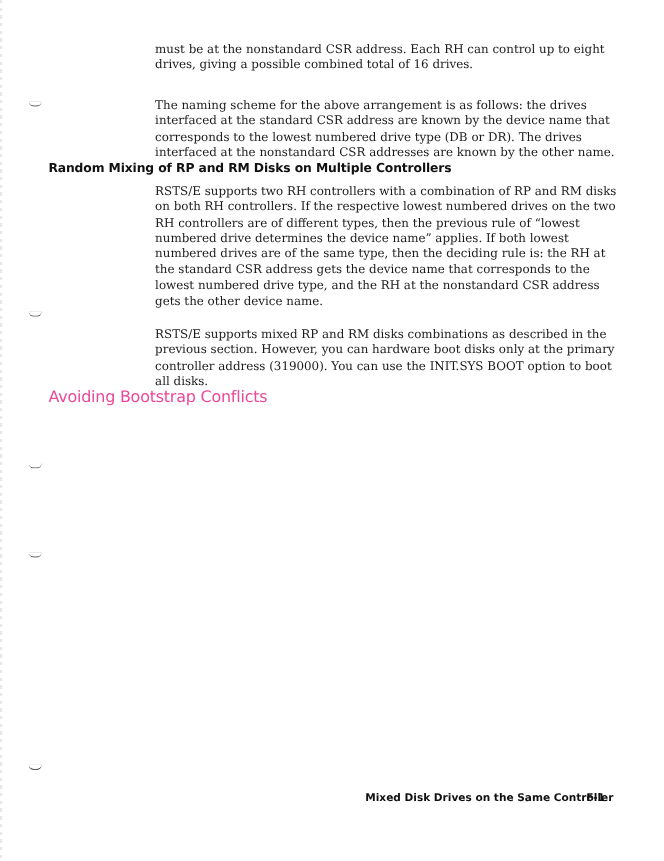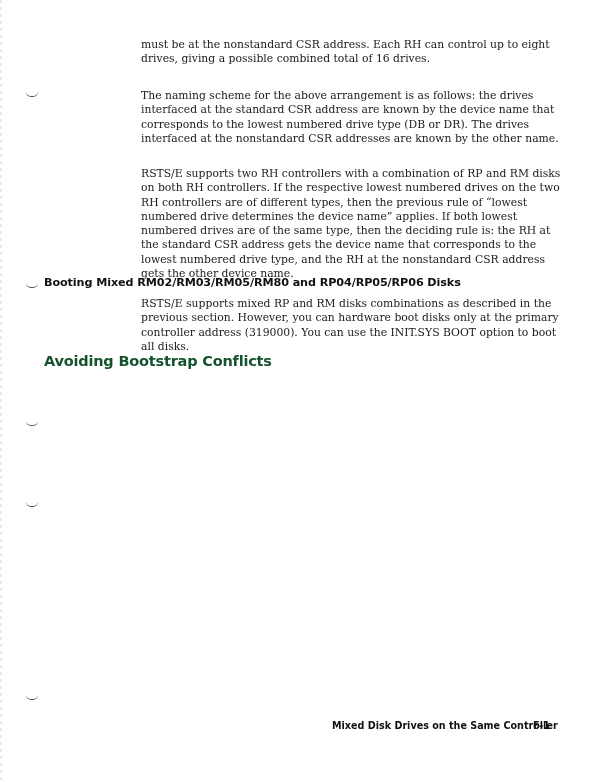--- a/index.html
+++ b/index.html
@@ -2,41 +2,41 @@
 <html><head>
 <meta charset="utf-8">
 <style>
   html, body { margin: 0; padding: 0; background: #ffffff; }
   body { width: 604px; height: 783px; position: relative; overflow: hidden; }
   .page { position: absolute; left: 0; top: 0; width: 604px; height: 783px; background: #fff; }
   .edge { position: absolute; left: 0; top: 0; width: 2px; height: 783px; background: repeating-linear-gradient(to bottom, #e8e8e8 0 3px, #ffffff 3px 7px); }
   .mark { position: absolute; left: 26px; width: 12px; height: 4px; border-bottom: 1px solid #555; border-radius: 0 0 8px 8px; }
   .body-text { position: absolute; left: 141px; width: 420px; font-family: "DejaVu Serif", serif; font-size: 10.8px; line-height: 14.3px; color: #1a1a1a; margin: 0; }
   .h2 { position: absolute; left: 44px; font-family: "DejaVu Sans", sans-serif; font-weight: bold; font-size: 11.2px; color: #111; margin: 0; letter-spacing: -0.1px; }
-  .h1 { position: absolute; left: 44px; font-family: "DejaVu Sans", sans-serif; font-weight: bold; font-size: 14.5px; color: #14532d; margin: 0; letter-spacing: -0.2px; }
+  .h1 { position: absolute; left: 44px; font-family: "DejaVu Sans", sans-serif; font-weight: normal; font-size: 14.5px; color: #ec4899; margin: 0; letter-spacing: -0.2px; }
   .footer-title { position: absolute; left: 332px; top: 720px; font-family: "DejaVu Sans", sans-serif; font-weight: bold; font-size: 9.6px; color: #111; }
   .footer-page { position: absolute; left: 533px; top: 720px; font-family: "DejaVu Sans", sans-serif; font-weight: bold; font-size: 9.6px; color: #111; }
 </style>
 </head>
 <body>
 
 <div class="page">
   <div class="edge"></div>
 
   <div class="mark" style="top:92px"></div>
   <div class="mark" style="top:283px"></div>
   <div class="mark" style="top:421px"></div>
   <div class="mark" style="top:502px"></div>
   <div class="mark" style="top:695px"></div>
 
   <p class="body-text" style="top:38px">must be at the nonstandard CSR address. Each RH can control up to eight drives, giving a possible combined total of 16 drives.</p>
   <p class="body-text" style="top:89px">The naming scheme for the above arrangement is as follows: the drives interfaced at the standard CSR address are known by the device name that corresponds to the lowest numbered drive type (DB or DR). The drives interfaced at the nonstandard CSR addresses are known by the other name.</p>
 
+  <h2 class="h2" style="top:146px">Random Mixing of RP and RM Disks on Multiple Controllers</h2>
   <p class="body-text" style="top:167px">RSTS/E supports two RH controllers with a combination of RP and RM disks on both RH controllers. If the respective lowest numbered drives on the two RH controllers are of different types, then the previous rule of “lowest numbered drive determines the device name” applies. If both lowest numbered drives are of the same type, then the deciding rule is: the RH at the standard CSR address gets the device name that corresponds to the lowest numbered drive type, and the RH at the nonstandard CSR address gets the other device name.</p>
 
-  <h2 class="h2" style="top:276px">Booting Mixed RM02/RM03/RM05/RM80 and RP04/RP05/RP06 Disks</h2>
   <p class="body-text" style="top:297px">RSTS/E supports mixed RP and RM disks combinations as described in the previous section. However, you can hardware boot disks only at the primary controller address (319000). You can use the INIT.SYS BOOT option to boot all disks.</p>
 
   <h1 class="h1" style="top:353px">Avoiding Bootstrap Conflicts</h1>
 
   <div class="footer-title">Mixed Disk Drives on the Same Controller</div>
   <div class="footer-page">F-1</div>
 </div>
 
 </body></html>

